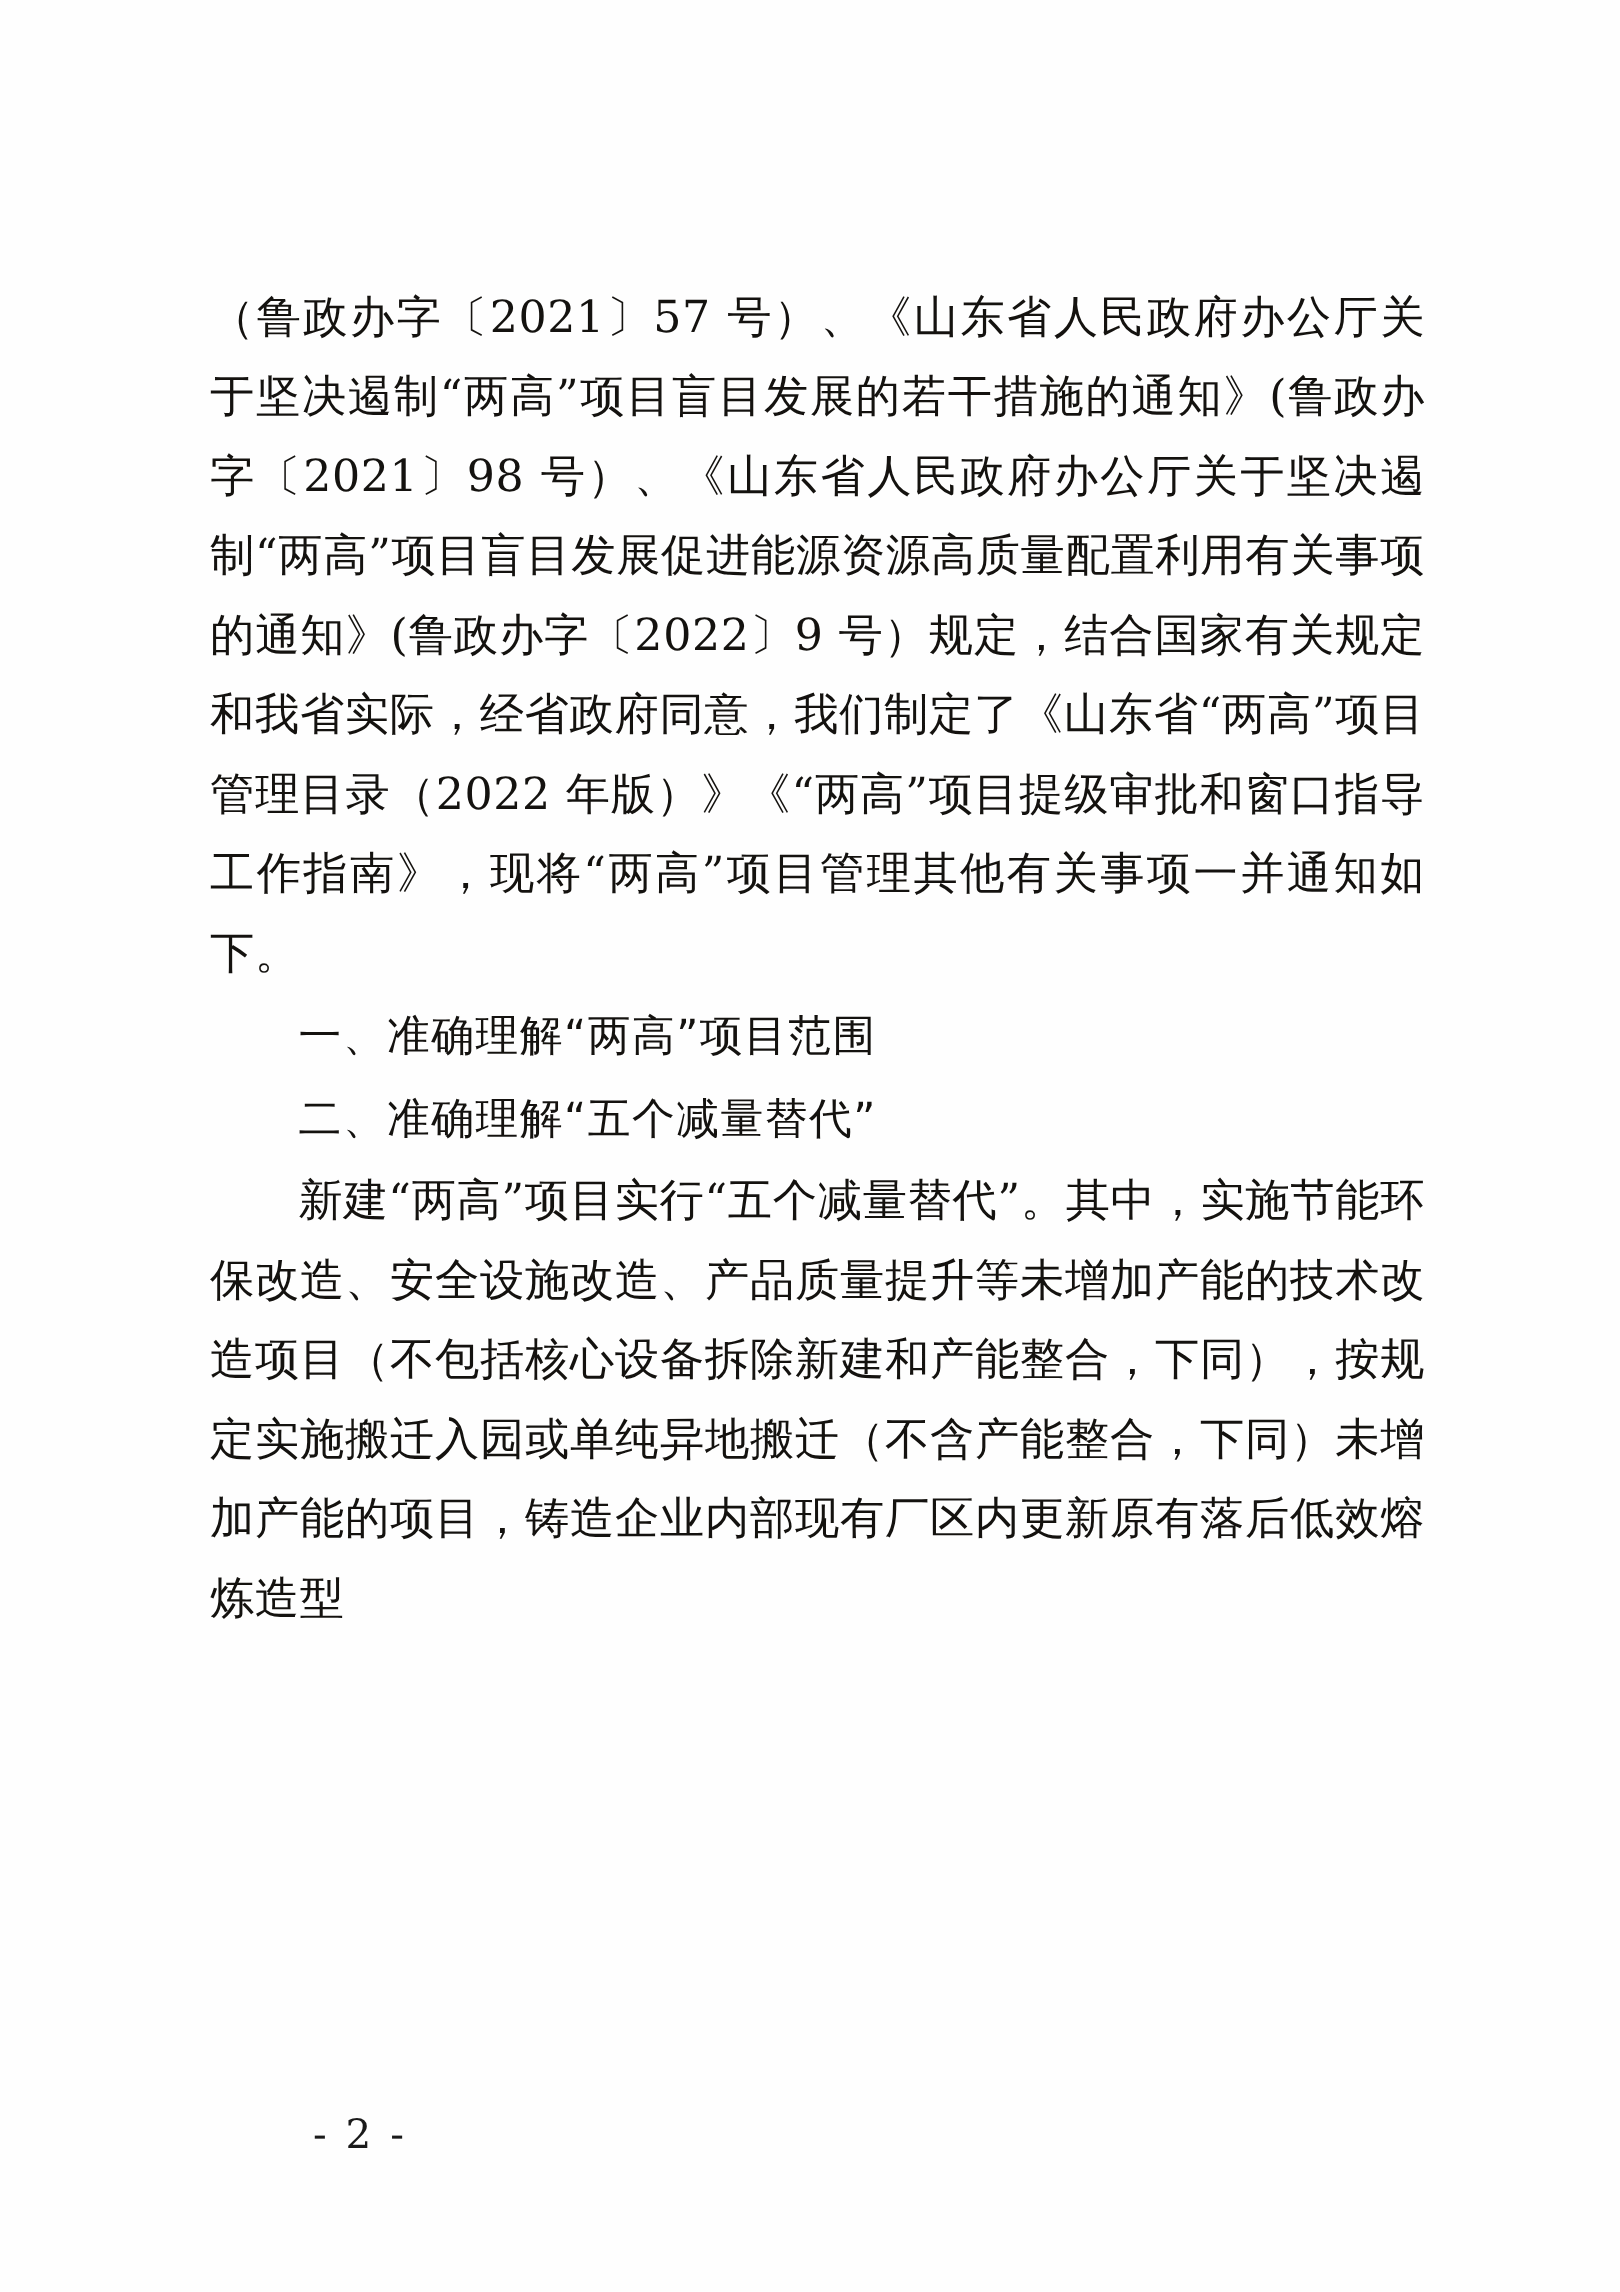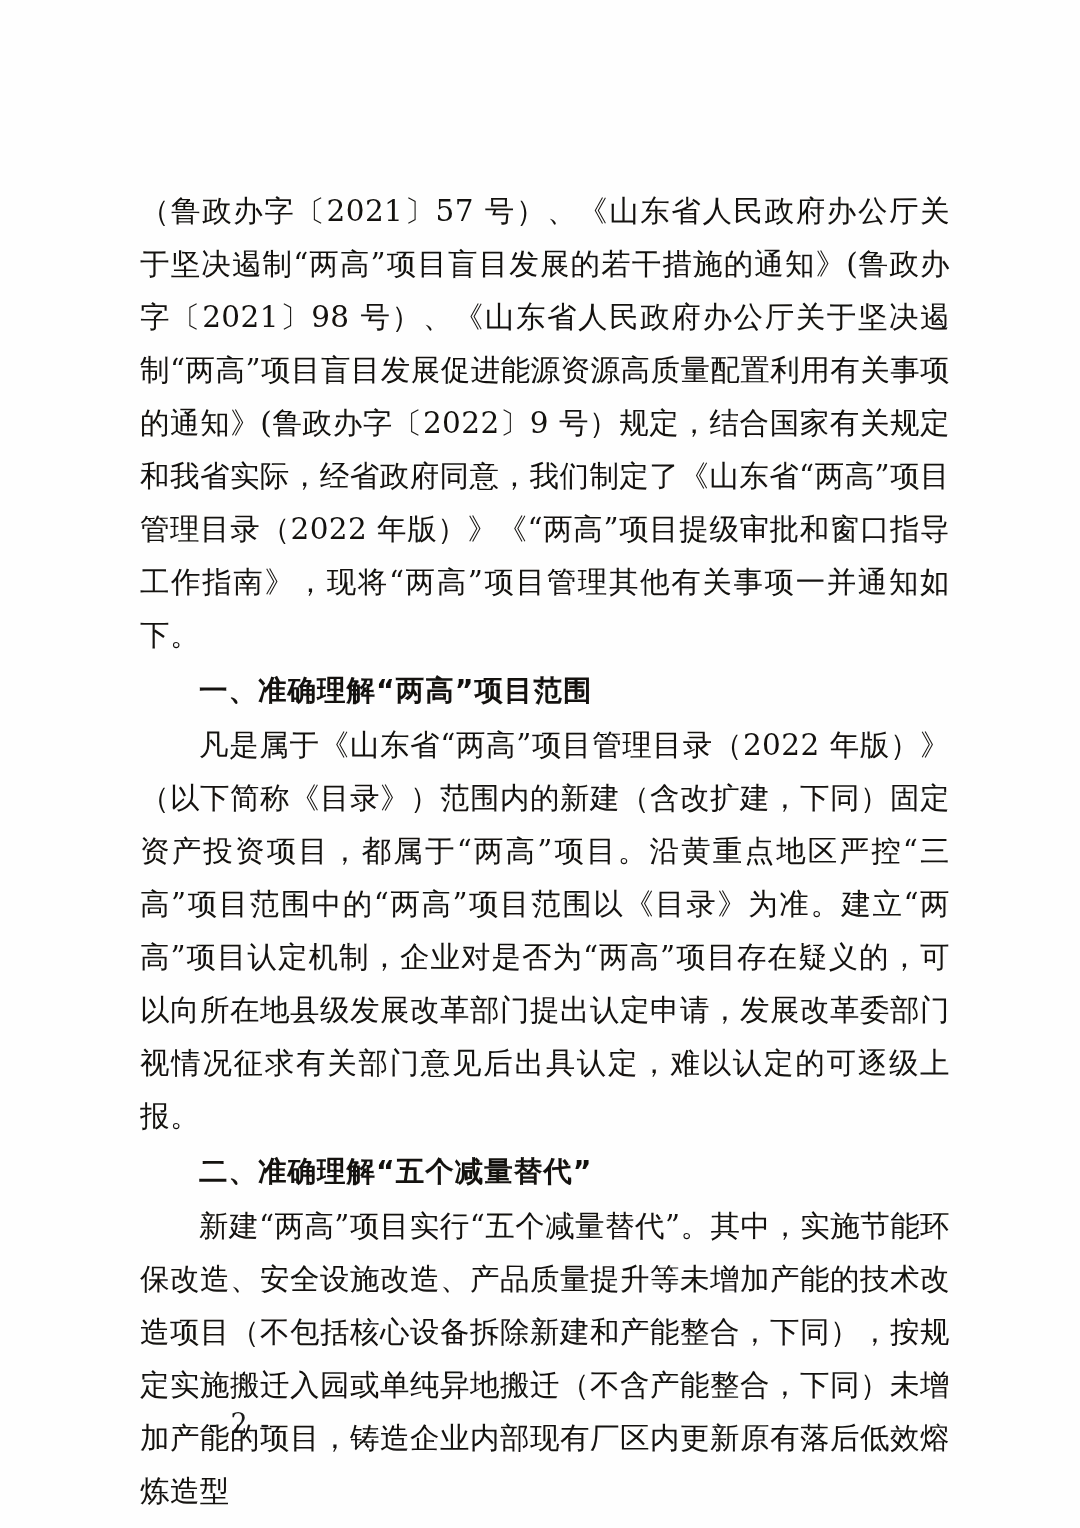--- a/index.html
+++ b/index.html
@@ -35,21 +35,21 @@
     line-height: 53px;
     text-align: justify;
     text-justify: inter-ideograph;
     letter-spacing: 0.4px;
     color: #14120f;
   }
   p.indent {
     text-indent: 59px;
   }
   p.heading {
-    font-weight: bold;
+    font-weight: normal;
     text-indent: 59px;
     font-family: "DejaVu Sans", "Liberation Sans", sans-serif;
     font-size: 28.5px;
     letter-spacing: 1px;
   }
   .footer {
     position: absolute;
     left: 0;
     top: 1408px;
     width: 1080px;
@@ -63,20 +63,19 @@
     margin-left: -600px;
   }
 </style>
 </head>
 <body>
 
 <div class="page">
   <div class="content">
     <p class="body">（鲁政办字〔2021〕57 号）、《山东省人民政府办公厅关于坚决遏制“两高”项目盲目发展的若干措施的通知》(鲁政办字〔2021〕98 号）、《山东省人民政府办公厅关于坚决遏制“两高”项目盲目发展促进能源资源高质量配置利用有关事项的通知》(鲁政办字〔2022〕9 号）规定，结合国家有关规定和我省实际，经省政府同意，我们制定了《山东省“两高”项目管理目录（2022 年版）》《“两高”项目提级审批和窗口指导工作指南》，现将“两高”项目管理其他有关事项一并通知如下。</p>
     <p class="heading">一、准确理解“两高”项目范围</p>
-    <p class="indent">凡是属于《山东省“两高”项目管理目录（2022 年版）》（以下简称《目录》）范围内的新建（含改扩建，下同）固定资产投资项目，都属于“两高”项目。沿黄重点地区严控“三高”项目范围中的“两高”项目范围以《目录》为准。建立“两高”项目认定机制，企业对是否为“两高”项目存在疑义的，可以向所在地县级发展改革部门提出认定申请，发展改革委部门视情况征求有关部门意见后出具认定，难以认定的可逐级上报。</p>
     <p class="heading">二、准确理解“五个减量替代”</p>
     <p class="indent">新建“两高”项目实行“五个减量替代”。其中，实施节能环保改造、安全设施改造、产品质量提升等未增加产能的技术改造项目（不包括核心设备拆除新建和产能整合，下同），按规定实施搬迁入园或单纯异地搬迁（不含产能整合，下同）未增加产能的项目，铸造企业内部现有厂区内更新原有落后低效熔炼造型</p>
   </div>
   <div class="footer">
     <span>- 2 -</span>
   </div>
 </div>
 
 </body></html>

